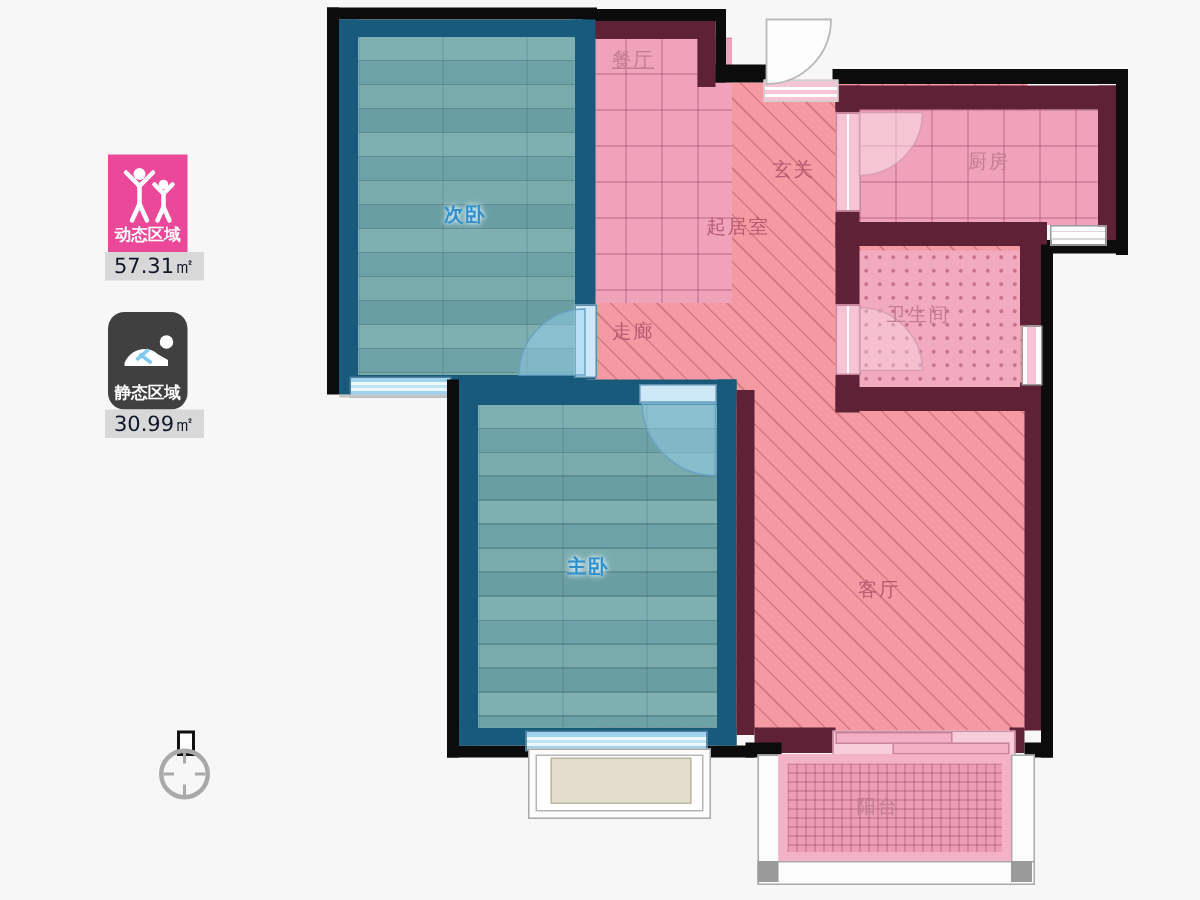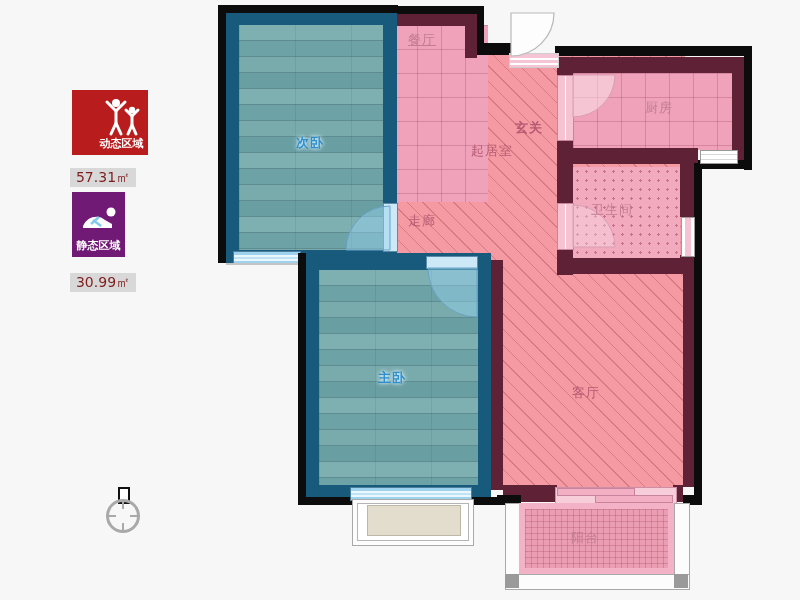--- a/index.html
+++ b/index.html
@@ -42,48 +42,48 @@
   .frame-white{position:absolute;background:#fcfcfc;border:1px solid #a9a9a9;}
   .frame-gray{position:absolute;background:#9a9a9a;}
   
   .room-label{position:absolute;font-size:13px;transform:translate(-50%,-50%);white-space:nowrap;letter-spacing:1px;}
   .lbl-blue{color:#2f8fcc;font-weight:bold;text-shadow:0 0 3px rgba(225,245,255,.95),0 0 5px rgba(225,245,255,.9);}
   .lbl-pink{color:#b55a73;}
   .lbl-pink2{color:#c37d93;}
   
   .legend-box{position:absolute;width:53px;height:65px;display:flex;flex-direction:column;align-items:center;justify-content:flex-end;}
   .legend-title{color:#fff;font-size:11px;font-weight:bold;margin-bottom:4px;white-space:nowrap;}
-  .legend-value{position:absolute;width:66px;height:19px;background:#d8d8d8;color:#7f1d1d;font-size:14px;display:flex;align-items:center;justify-content:center;}
+  .legend-value{position:absolute;width:66px;height:19px;background:#d8d8d8;color:#0f172a;font-size:14px;display:flex;align-items:center;justify-content:center;}
   
   .compass-circle{position:absolute;width:28px;height:28px;border:3px solid #a9a9a9;border-radius:50%;}
   .compass-tick{position:absolute;background:#a9a9a9;}
   .compass-north{position:absolute;width:8px;height:13px;background:#fff;border:2px solid #111;}
   svg.arcs{position:absolute;left:0;top:0;pointer-events:none;}
 </style>
 </head>
 <body>
 
-<div class="legend-box" style="left:72px;top:90px;background:#b91c1c;padding-left:23px;">
+<div class="legend-box" style="left:72px;top:103px;background:#ec4899;">
   <svg width="38" height="38" viewBox="0 0 38 38">
     <g stroke="#fff" stroke-width="3" stroke-linecap="round" fill="none">
       <polyline points="4,4 13,13 22,4"></polyline>
         <line x1="13" y1="13" x2="13" y2="25"></line>
       <polyline points="8,36 13,25 18,36"></polyline>
       <polyline points="23,12 29,18 35,12"></polyline>
         <line x1="29" y1="18" x2="29" y2="27"></line>
       <polyline points="25,36 29,27 33,36"></polyline>
     </g>
     <circle cx="13" cy="5" r="4" fill="#fff" stroke="none"></circle>
     <circle cx="29" cy="12" r="3.2" fill="#fff" stroke="none"></circle>
   </svg>
   <div class="legend-title">动态区域</div>
 </div>
 <div class="legend-value" style="left:70px;top:168px;">57.31㎡</div>
 
-<div class="legend-box" style="left:72px;top:192px;background:#701a75;">
+<div class="legend-box" style="left:72px;top:208px;background:#404040;border-radius:11px;">
   <svg width="40" height="34" viewBox="0 0 40 34">
     <circle cx="32" cy="8" r="4.5" fill="#fff"></circle>
     <path d="M4,22 C8,12 20,10 26,16 L33,20 L33,24 L4,24 Z" fill="#fff"></path>
     <path d="M14,16 L22,22 M20,13 L12,20" stroke="#7fcbf0" stroke-width="2.4"></path>
   </svg>
   <div class="legend-title">静态区域</div>
 </div>
 <div class="legend-value" style="left:70px;top:273px;">30.99㎡</div>
 
 <div>
@@ -175,20 +175,20 @@
 <svg class="arcs" width="800" height="600">
   <path d="M511,13 L511,56 A43,43 0 0 0 554,13 Z" fill="#fdfdfd" stroke="#b9b9b9" stroke-width="1.2"></path>
   <path d="M573,75 L573,117 A42,42 0 0 0 615,75 Z" fill="rgba(252,231,240,0.5)" stroke="#d99eb4" stroke-width="1"></path>
   <path d="M573,247 L573,205 A42,42 0 0 1 615,247 Z" fill="rgba(252,231,240,0.35)" stroke="#d99eb4" stroke-width="1"></path>
   <path d="M390,250 L390,206 A44,44 0 0 0 346,250 Z" fill="rgba(150,210,240,0.45)" stroke="#69a2c4" stroke-width="1"></path>
   <path d="M477,268 L428,268 A49,49 0 0 0 477,317 Z" fill="rgba(150,210,240,0.45)" stroke="#69a2c4" stroke-width="1"></path>
 </svg>
 
 <div class="room-label lbl-blue" style="left:310px;top:143px;">次卧</div>
 <div class="room-label lbl-pink2" style="left:422px;top:40px;text-decoration:underline;">餐厅</div>
-<div class="room-label lbl-pink" style="left:529px;top:128px;font-weight:bold;">玄关</div>
+<div class="room-label lbl-pink" style="left:529px;top:113px;">玄关</div>
 <div class="room-label lbl-pink" style="left:492px;top:151px;">起居室</div>
 <div class="room-label lbl-pink" style="left:422px;top:221px;">走廊</div>
 <div class="room-label lbl-pink2" style="left:659px;top:108px;">厨房</div>
 <div class="room-label lbl-pink2" style="left:612px;top:210px;">卫生间</div>
 <div class="room-label lbl-blue" style="left:392px;top:378px;">主卧</div>
 <div class="room-label lbl-pink" style="left:586px;top:393px;">客厅</div>
 <div class="room-label lbl-pink2" style="left:585px;top:538px;">阳台</div>
 
 </body></html>

